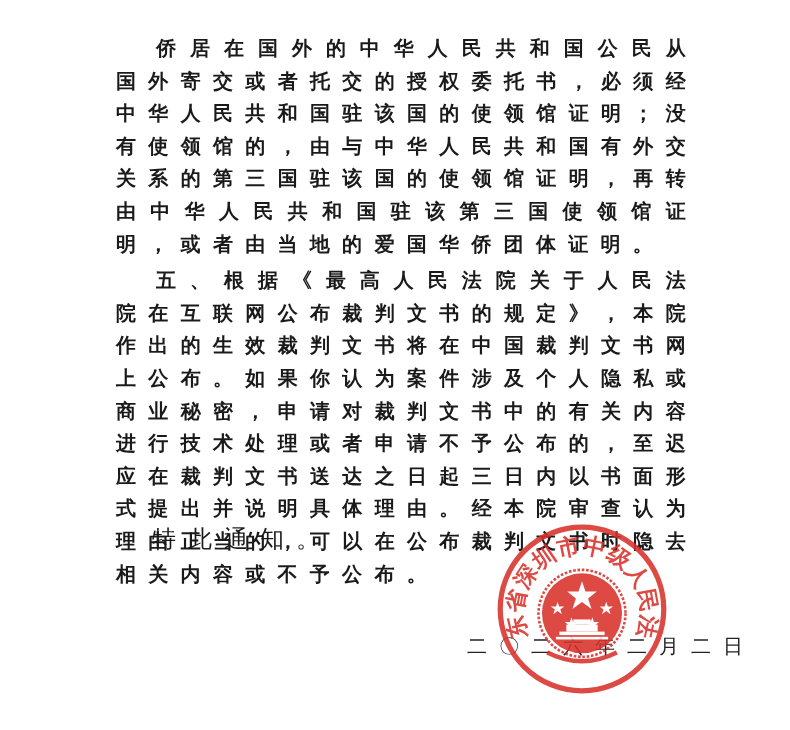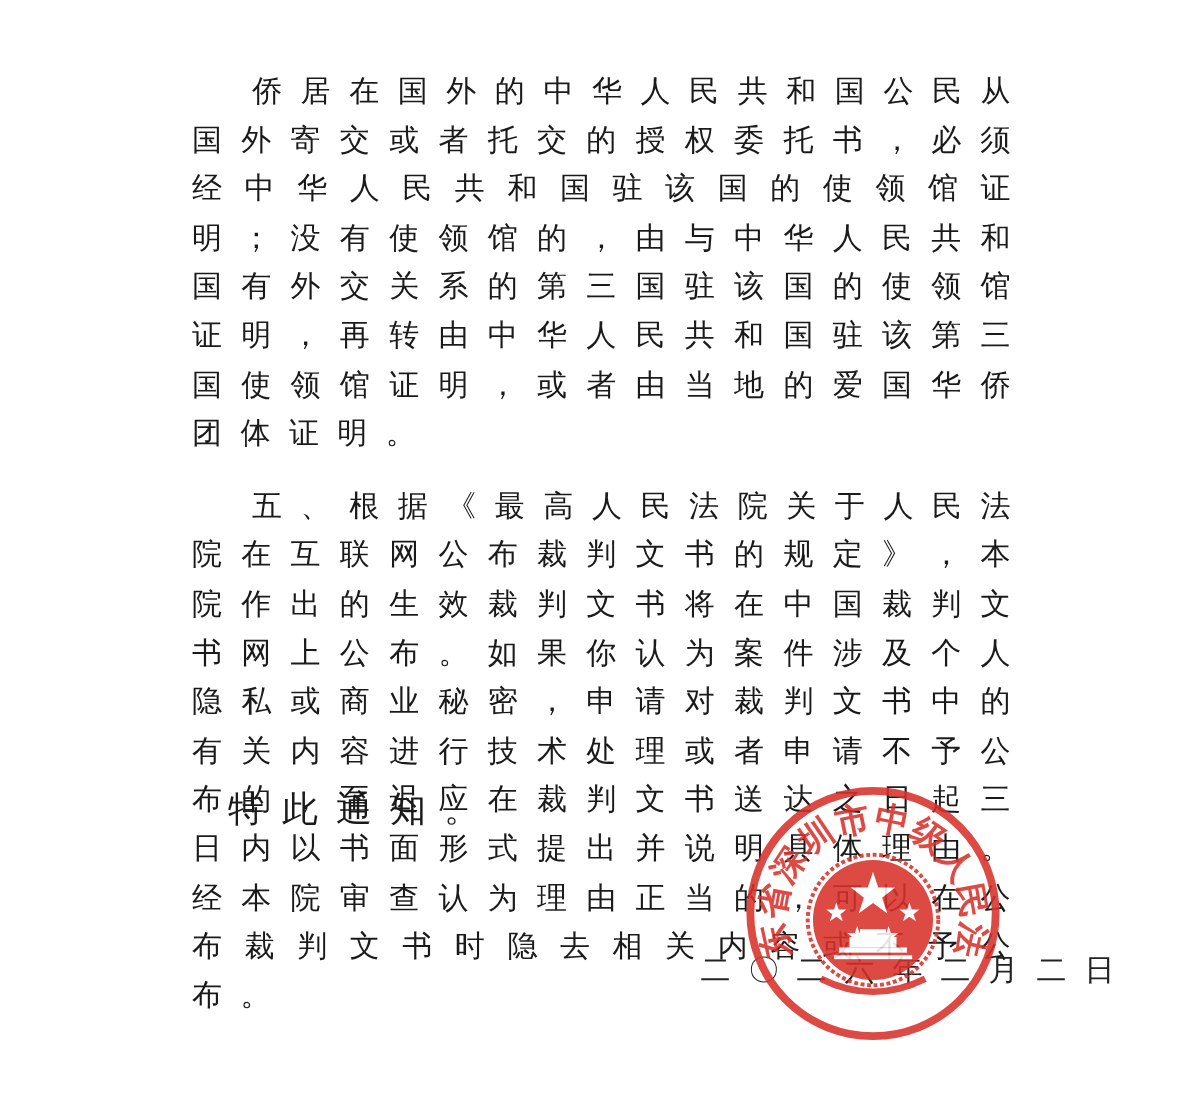--- a/index.html
+++ b/index.html
@@ -1,19 +1,19 @@
 <!DOCTYPE html>
 <html><head>
 <meta charset="utf-8">
 <style>
   html, body { margin: 0; padding: 0; background: #ffffff; }
   body { width: 790px; height: 730px; position: relative; overflow: hidden;
          font-family: "DejaVu Serif", "Liberation Serif", serif; color: #1a1a1a; }
   .doc { position: absolute; left: 112px; top: 28px; width: 590px; }
-  .para { margin: 16px; font-size: 20px; line-height: 32.6px; letter-spacing: 12.3px; text-align: justify; word-break: break-all; }
+  .para { margin: 4px; font-size: 20px; line-height: 32.6px; letter-spacing: 12.3px; text-align: justify; word-break: break-all; font-weight: bold; }
   .indent { text-indent: 40px; }
   .closing { position: absolute; left: 152px; top: 523px; font-size: 24px; letter-spacing: 12px; }
   .date { position: absolute; left: 467px; top: 633px; font-size: 20px; letter-spacing: 12px; z-index: 1; color: #222; }
   .seal { position: absolute; left: 495px; top: 522px; width: 174px; height: 174px; z-index: 2; opacity: 0.88; }
 </style>
 </head>
 <body>
 
 <div class="doc">
   <p class="para indent">侨居在国外的中华人民共和国公民从国外寄交或者托交的授权委托书，必须经中华人民共和国驻该国的使领馆证明；没有使领馆的，由与中华人民共和国有外交关系的第三国驻该国的使领馆证明，再转由中华人民共和国驻该第三国使领馆证明，或者由当地的爱国华侨团体证明。</p>

